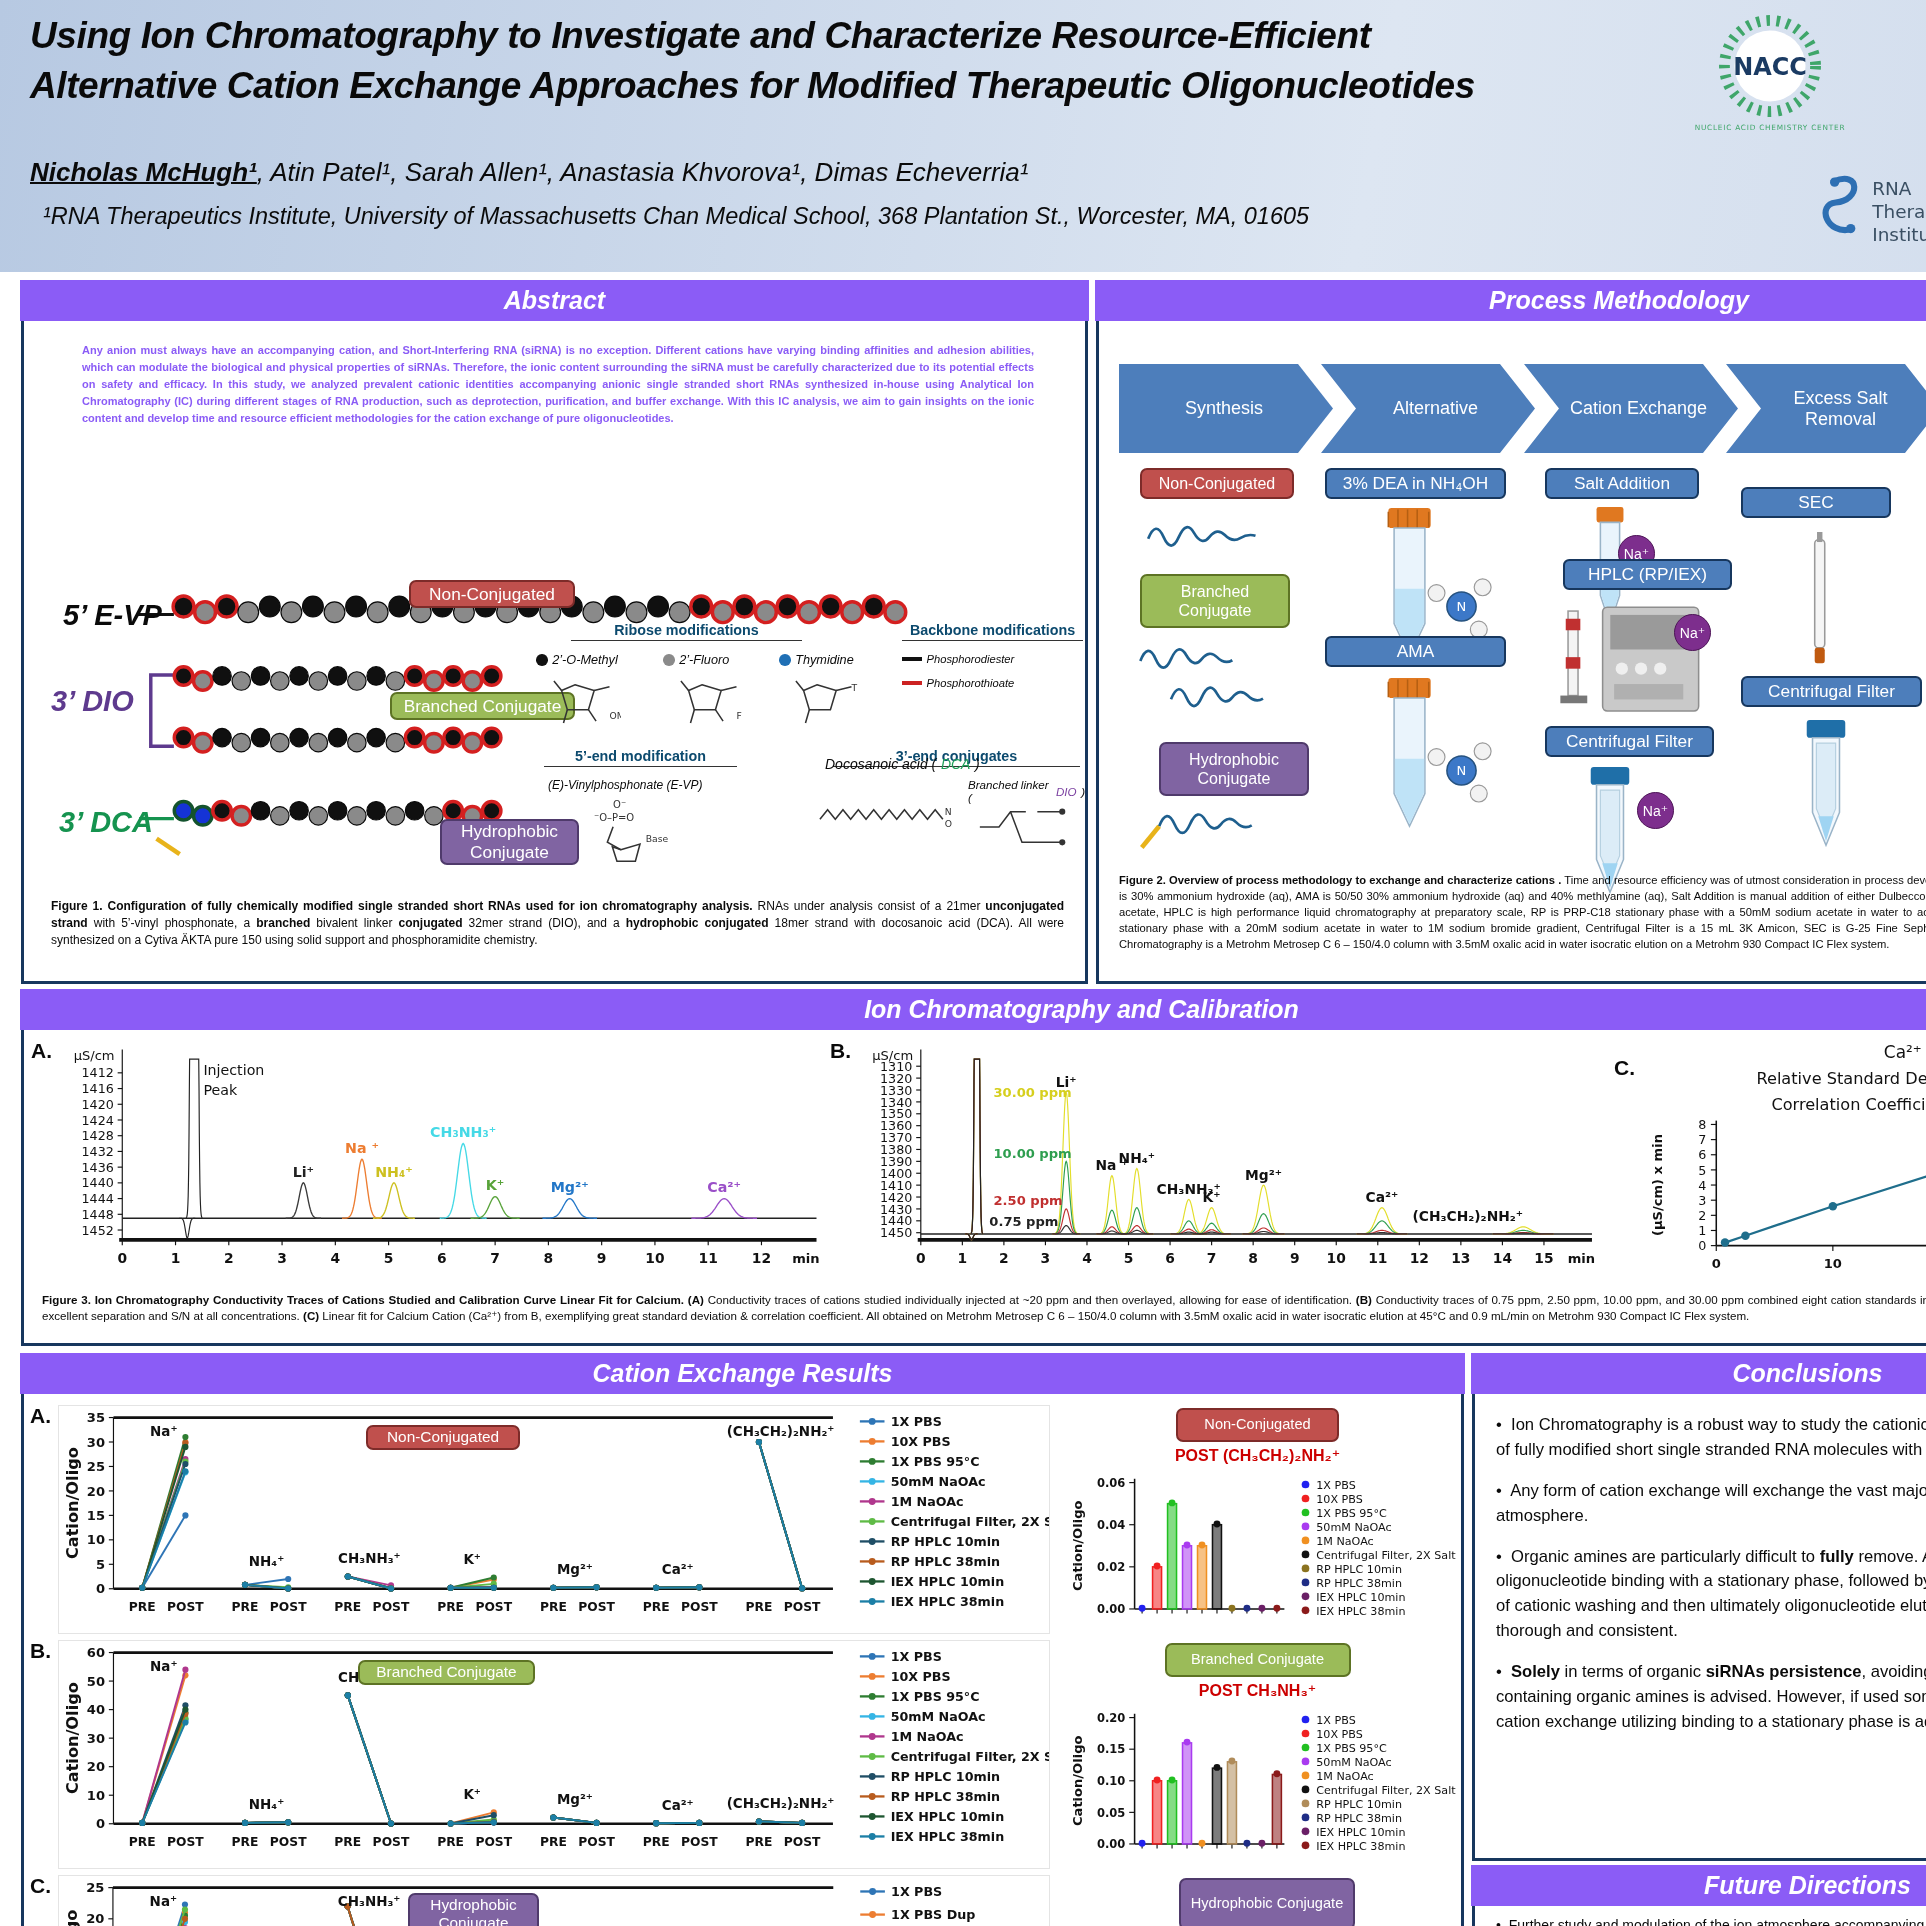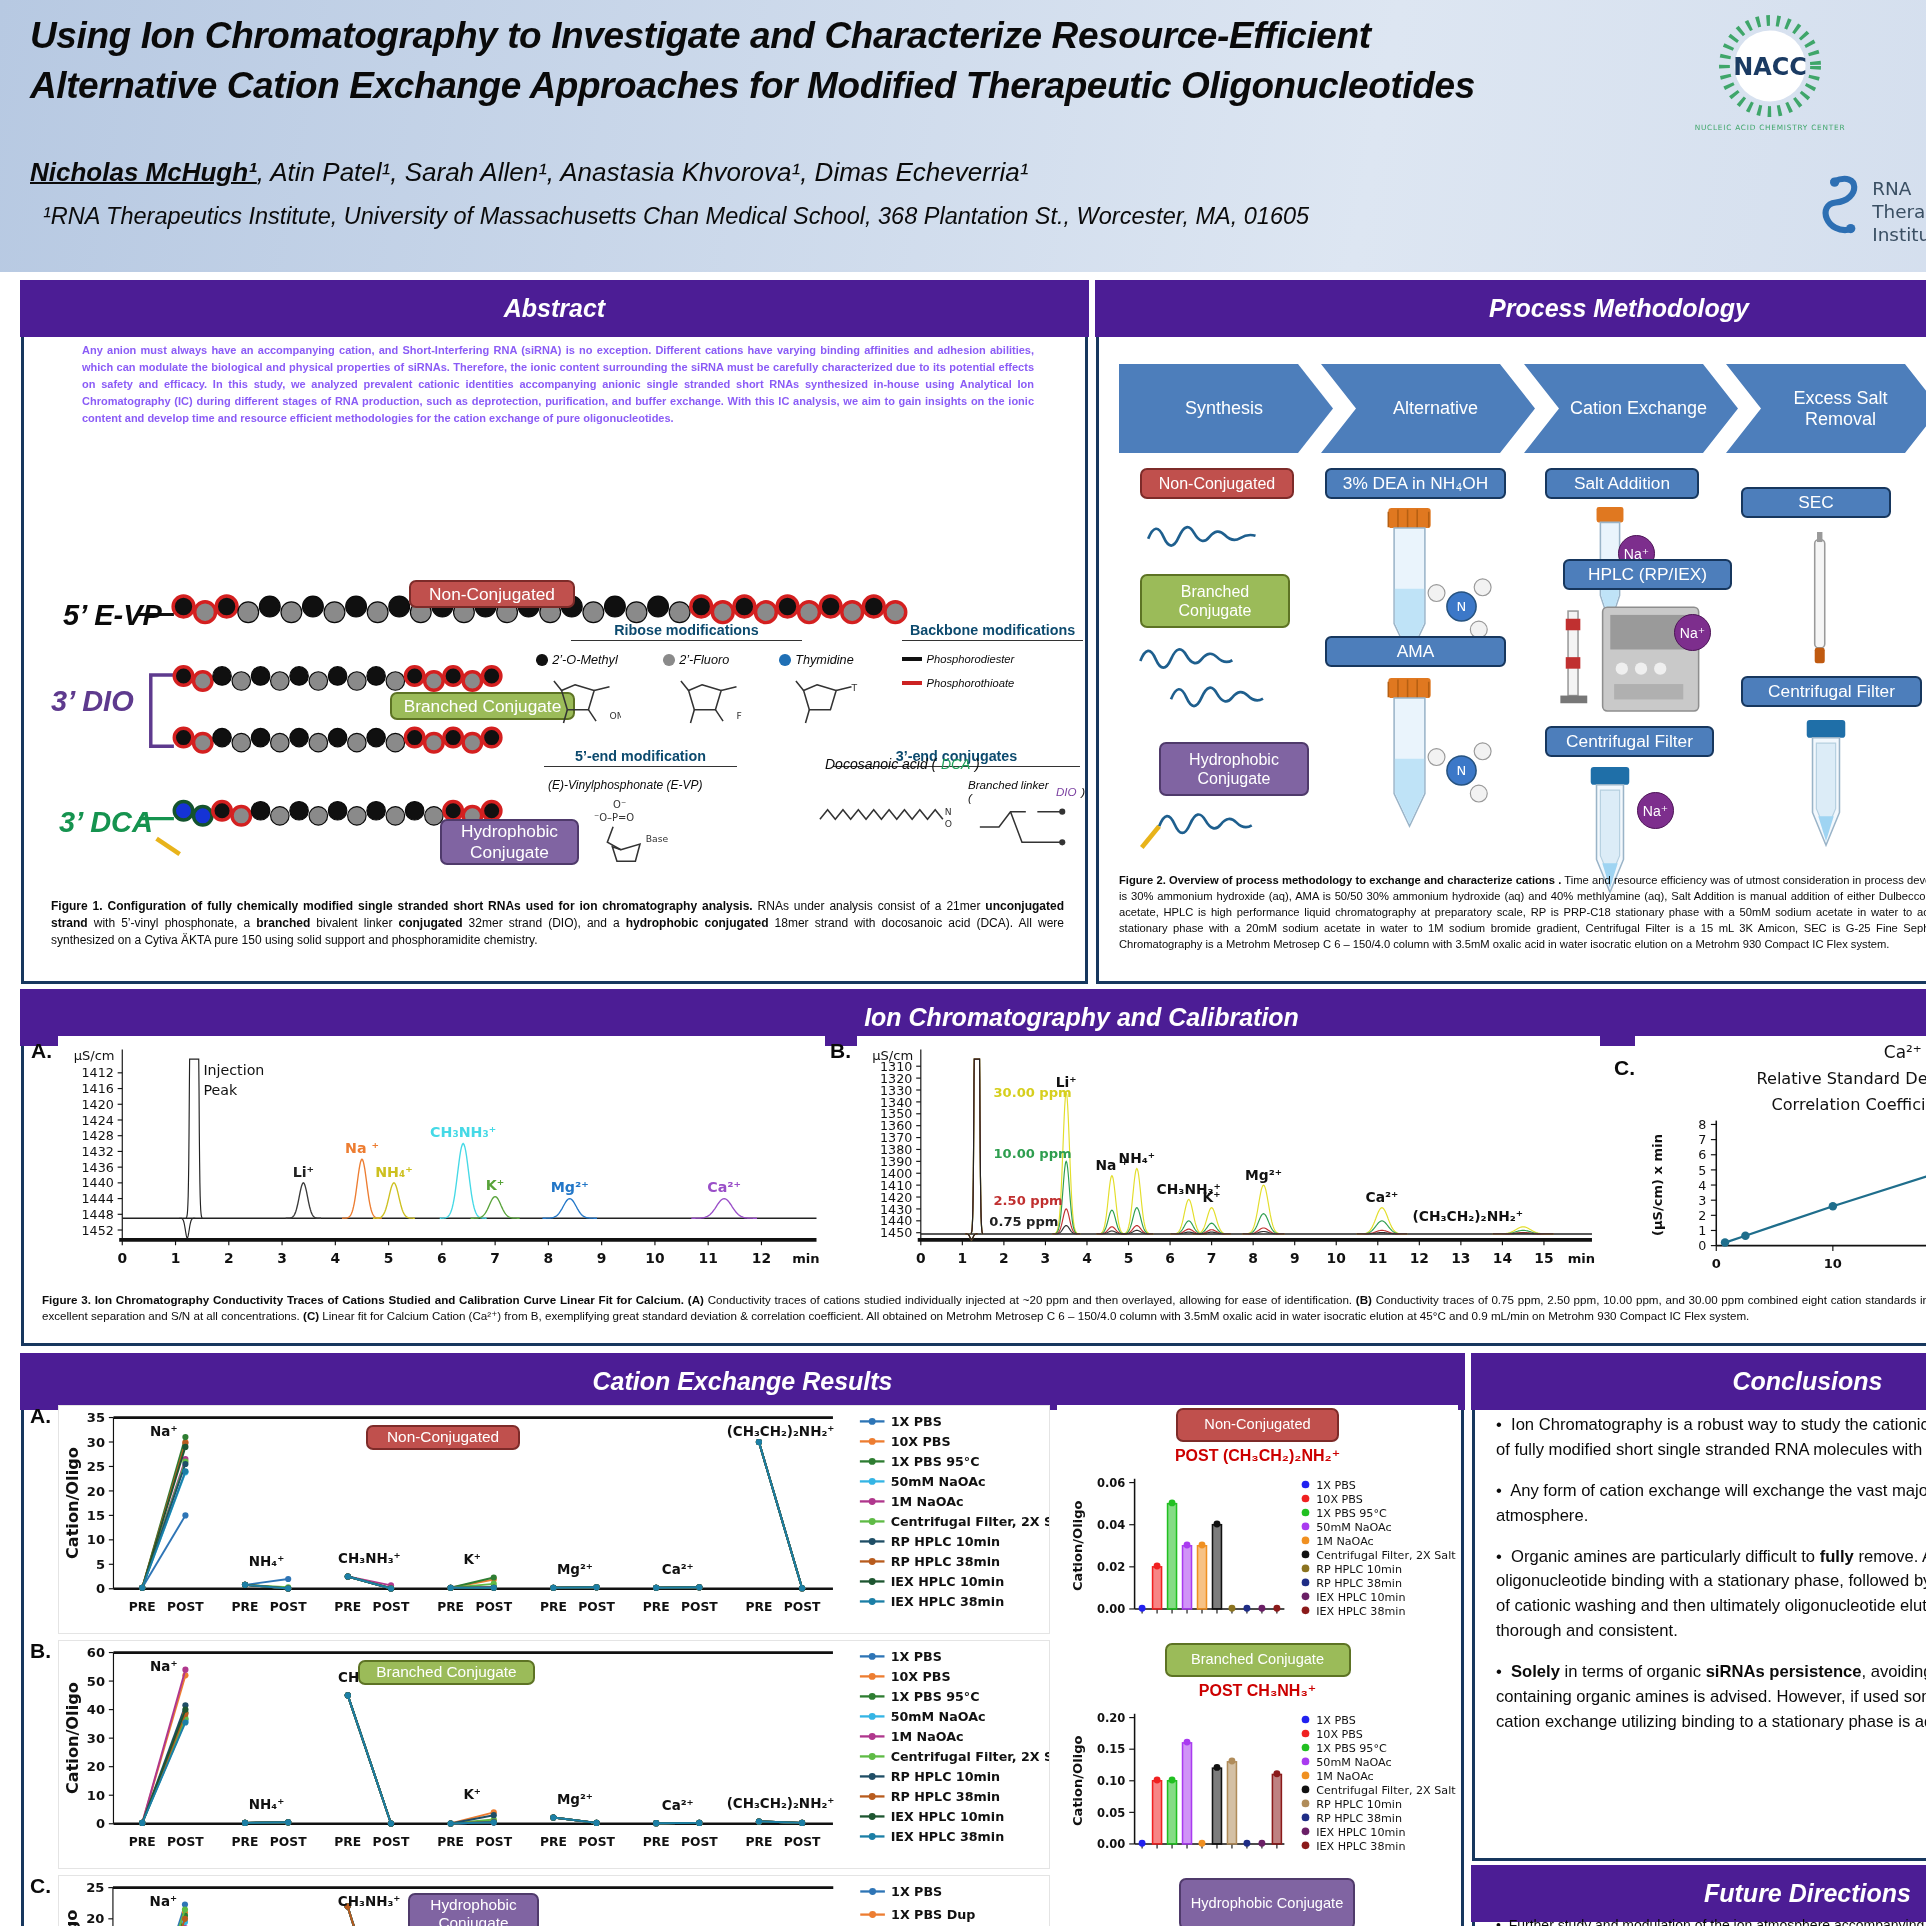--- a/index.html
+++ b/index.html
@@ -5,21 +5,21 @@
   html,body{margin:0;padding:0;}
   body{width:2163px;height:2163px;font-family:"Liberation Sans","DejaVu Sans",sans-serif;}
   .poster{position:absolute;left:0;top:0;width:2163px;height:2163px;background:linear-gradient(100deg,#b7c9e2,#dde6f2 55%,#ccd8ea);overflow:hidden;}
   .content-bg{position:absolute;left:0;top:272px;width:2163px;height:1891px;background:#ffffff;}
   .abs{position:absolute;box-sizing:border-box;}
   .title{font-size:37px;font-weight:bold;font-style:italic;color:#0a0a0a;letter-spacing:-0.4px;}
   .authors{font-size:26px;font-style:italic;color:#0a0a0a;}
   .authors .lead{font-weight:bold;text-decoration:underline;text-decoration-thickness:2.3px;}
   .affil{font-size:23.5px;font-style:italic;color:#0a0a0a;}
   .navybox{background:#ffffff;border:3.9px solid #17375E;}
-  .secbar{position:absolute;left:-3.9px;right:-3.9px;top:-3.9px;height:57px;background:#4c1d95;color:#fff;display:flex;align-items:center;justify-content:center;font-style:italic;font-weight:bold;font-size:25px;}
+  .secbar{position:absolute;left:-3.9px;right:-3.9px;top:-3.9px;height:41px;background:#8b5cf6;color:#fff;display:flex;align-items:center;justify-content:center;font-style:italic;font-weight:bold;font-size:25px;}
   .bodytext{font-size:11px;line-height:1.55;color:#8b5cf6;text-align:justify;font-weight:bold;}
   .caption{font-size:12px;line-height:1.42;color:#0a0a0a;text-align:justify;}
   .caption b{font-weight:bold;}
   .chev{position:absolute;height:89px;background:#4D7EBB;color:#fff;display:flex;align-items:center;justify-content:center;text-align:center;font-size:18px;line-height:1.15;clip-path:polygon(0 0,calc(100% - 35px) 0,100% 50%,calc(100% - 35px) 100%,0 100%,35px 50%);padding:0 27px 0 42px;}
   .chev.first{clip-path:polygon(0 0,calc(100% - 35px) 0,100% 50%,calc(100% - 35px) 100%,0 100%);padding-left:23px;}
   .bluebox{background:#4D7EBB;border:2.7px solid #17375E;border-radius:6.2px;color:#fff;font-size:17.3px;display:flex;align-items:center;justify-content:center;text-align:center;line-height:1.15;padding:1.5px 4.6px;}
   .badge{border-radius:7px;border:2.7px solid;color:#fff;font-weight:normal;text-align:center;font-size:17.3px;line-height:1.2;display:flex;align-items:center;justify-content:center;padding:3.1px 10px;}
   .badge.red{background:#C0504D;border-color:#7d2b29;}
   .badge.green{background:#9BBB59;border-color:#5d7324;}
   .badge.purple{background:#8064A2;border-color:#4f3a6b;margin-left:19px;}

